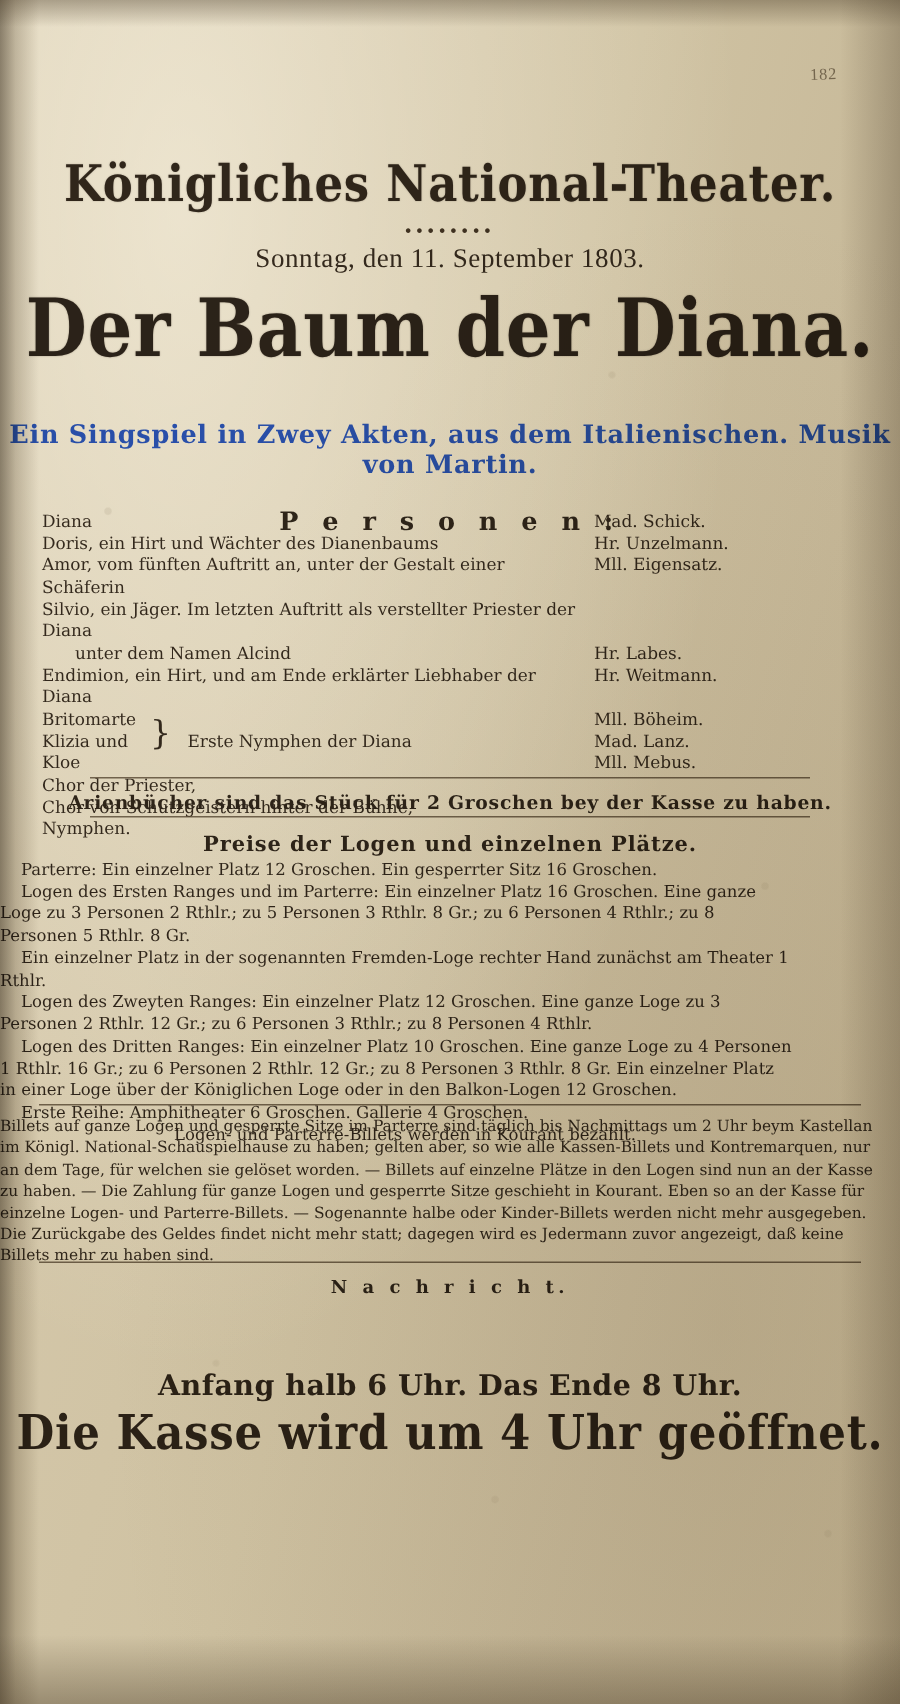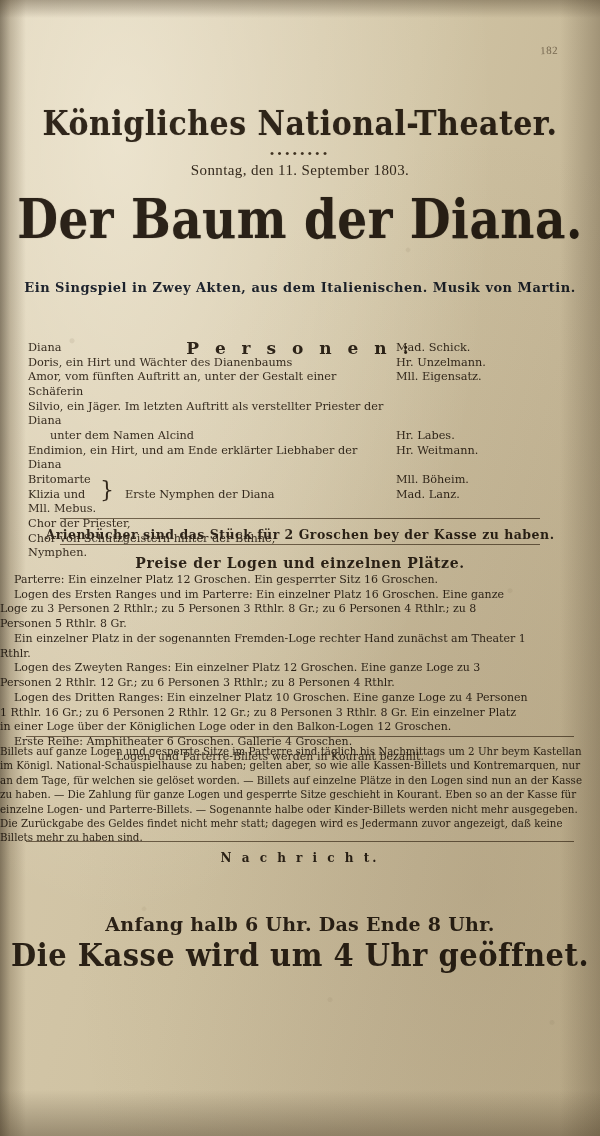--- a/index.html
+++ b/index.html
@@ -103,37 +103,37 @@
     text-shadow: 0 0 1px rgba(40,28,16,.35);
   }
   .orn {
     top: 146px;
     font-size: 13px;
     letter-spacing: 3px;
     color: #3a2c1c;
   }
   .datel {
     top: 162px;
-    font-size: 15px;
+    font-size: 18px;
     font-family: "Liberation Serif", serif;
     letter-spacing: .4px;
     color: #2b2015;
   }
   .play-title {
     top: 196px;
     font-size: 47px;
     line-height: 1;
     transform: scaleY(1.14);
     color: #1f160d;
     text-shadow: 0 0 1px rgba(40,28,16,.45);
   }
   .subtitle {
     top: 280px;
-    font-size: 13px;
-    color: #0f172a;
+    font-size: 17px;
+    color: #1d4ed8;
   }
 
   .section-head {
     font-size: 17px;
     letter-spacing: 5px;
   }
   .personen-head { top: 338px; }
 
   .cast {
     position: absolute;
@@ -287,20 +287,21 @@
     </div>
     <div class="cast-row brace-row">
       <div class="cast-role">
         <span>Klizia und</span>
         <span class="brace">}</span>
         <span style="display:inline-block;padding-left:36px;">Erste Nymphen der Diana</span>
       </div>
       <div class="cast-actor">Mad. Lanz.</div>
     </div>
     <div class="cast-row">
+      <div class="cast-role"><span>Kloe</span></div>
       <div class="cast-actor">Mll. Mebus.</div>
     </div>
     <div class="cast-row">
       <div class="cast-role"><span>Chor der Priester,</span></div>
       <div class="cast-actor"></div>
     </div>
     <div class="cast-row">
       <div class="cast-role"><span>Chor von Schutzgeistern hinter der Bühne,</span></div>
       <div class="cast-actor"></div>
     </div>

